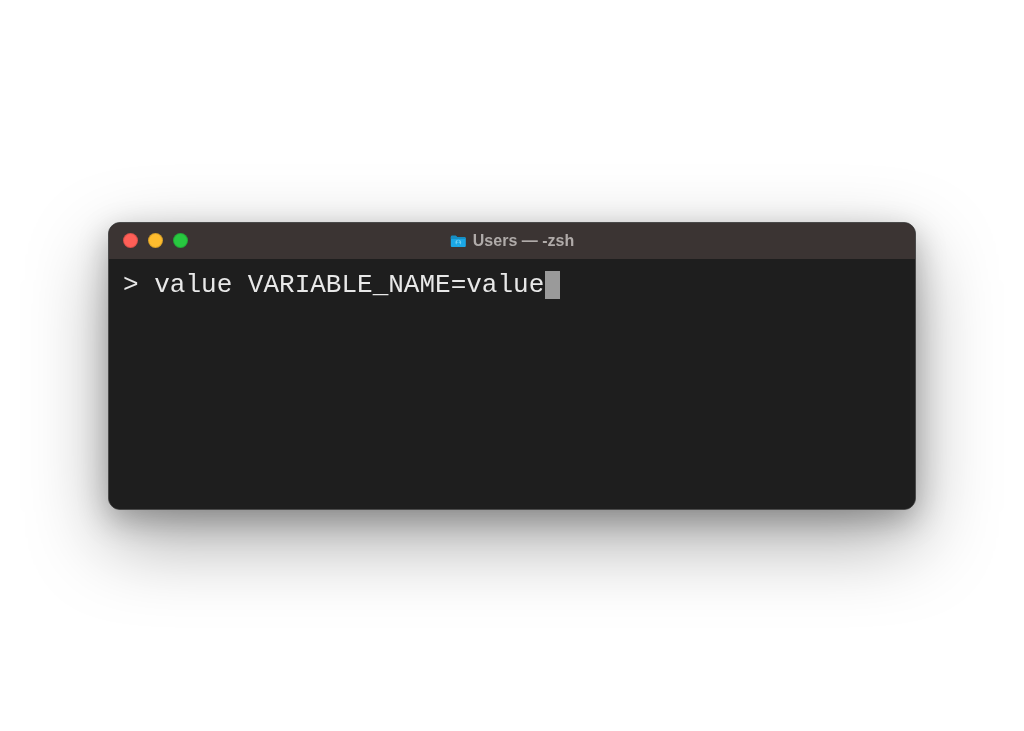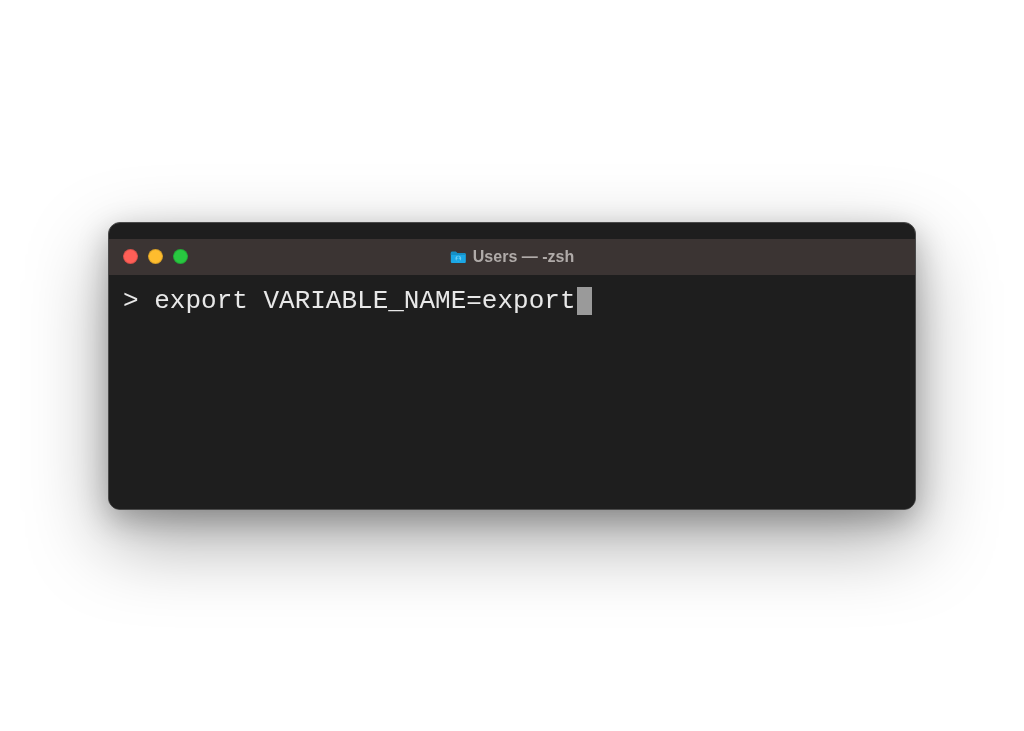--- a/index.html
+++ b/index.html
@@ -28,21 +28,20 @@
       border: 1px solid #4a4a4a;
     }
     
     .titlebar {
       height: 36px;
       background: #3b3433;
       display: flex;
       align-items: center;
       position: relative;
       padding: 0 14px;
-      margin-top: 16px;
     }
     
     .traffic-lights {
       display: flex;
       gap: 10px;
       align-items: center;
     }
     
     .traffic-light {
       width: 15px;
@@ -139,16 +138,16 @@
           <circle cx="8.5" cy="8.5" r="2.8" fill="#6ccdf2"></circle>
           <circle cx="8.5" cy="7.5" r="1.2" fill="#1ba7e5"></circle>
           <path d="M6.5 10.5 C6.5 9.3 7.4 8.7 8.5 8.7 C9.6 8.7 10.5 9.3 10.5 10.5 L10.5 11 L6.5 11 Z" fill="#1ba7e5"></path>
         </svg>
       </span>
       <span>Users — -zsh</span>
     </div>
   </div>
   <div class="terminal-body">
     <div class="terminal-line">
-      <span class="prompt">&gt; </span><span class="command">export VARIABLE_NAME=export</span><span class="cursor"></span>
+      <span class="prompt">&gt; </span><span class="command">value VARIABLE_NAME=value</span><span class="cursor"></span>
     </div>
   </div>
 </div>
 
 </body></html>

